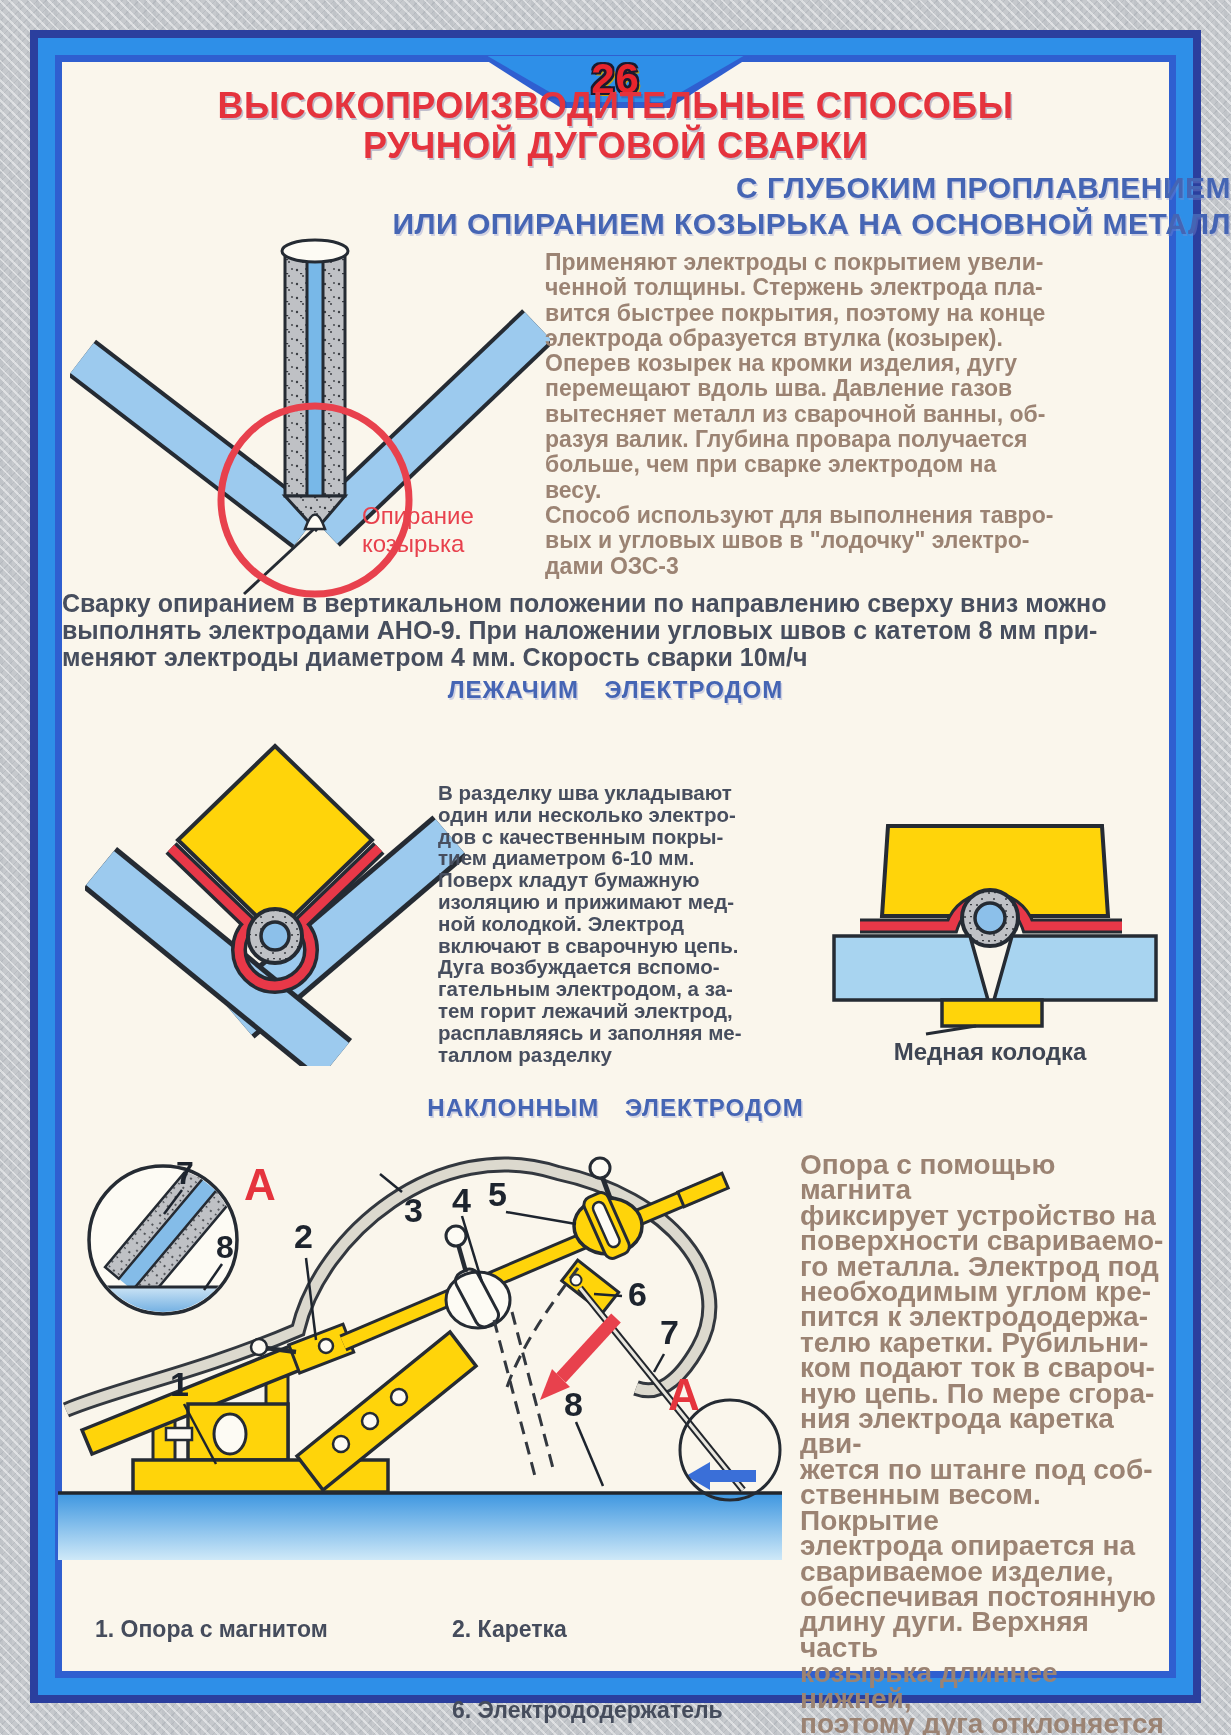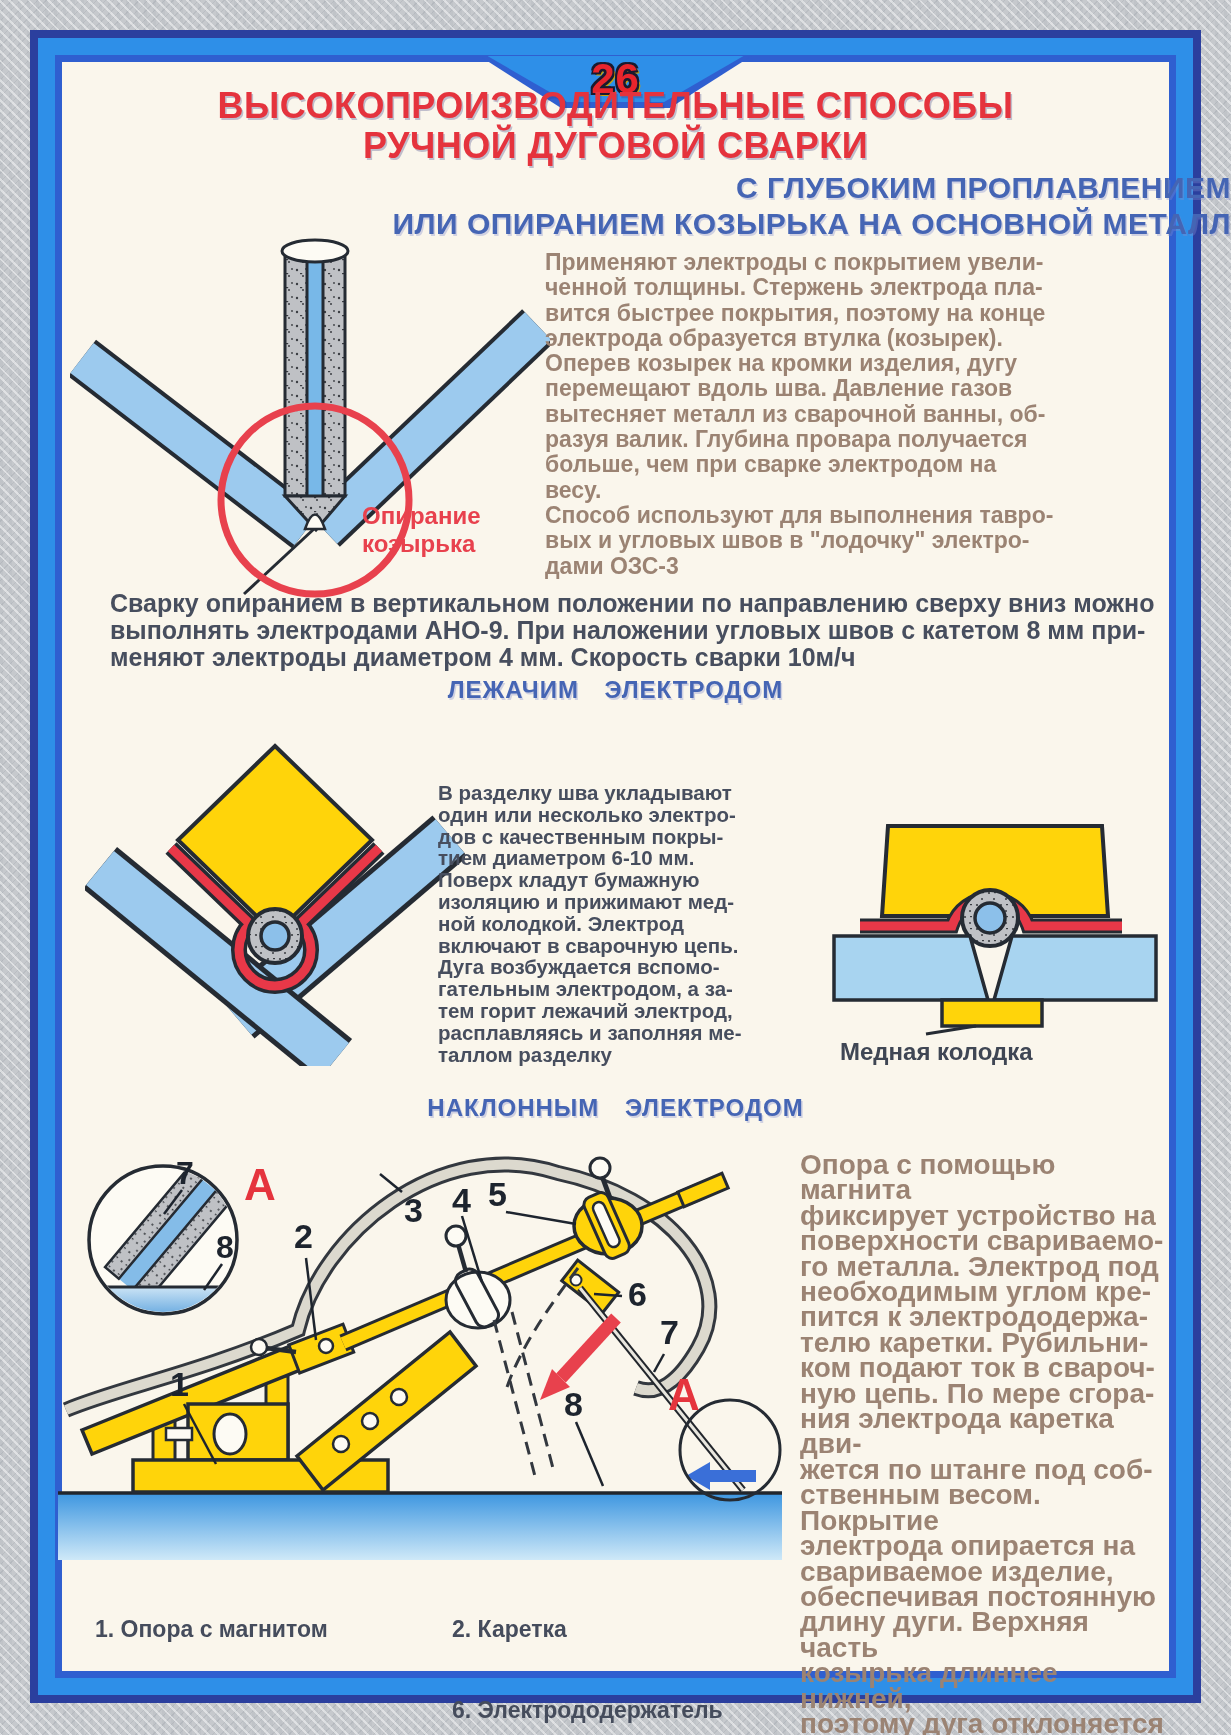--- a/index.html
+++ b/index.html
@@ -24,22 +24,22 @@
   .abs{position:absolute;}
   .title{left:0;right:0;top:86px;text-align:center;color:#e5333d;font-weight:bold;font-size:36px;
     line-height:40px;letter-spacing:.5px;text-shadow:1.5px 1.5px 0 rgba(60,60,130,.30);}
   .subtitle{left:0;right:0;top:170px;text-align:right;color:#4565b4;font-weight:bold;font-size:30px;
     line-height:36px;letter-spacing:.5px;text-shadow:1.5px 1.5px 0 rgba(130,140,205,.35);}
   .sec-head{left:0;right:0;text-align:center;color:#4565b4;font-weight:bold;font-size:24px;
     word-spacing:18px;letter-spacing:1px;text-shadow:1.5px 1.5px 0 rgba(130,140,205,.35);}
   .p{white-space:pre-line;font-weight:bold;}
   .p-brown{color:#9b8373;}
   .p-dark{color:#474e5e;}
-  .cap-red{color:#e8414d;font-weight:bold;font-size:24px;line-height:28px;white-space:pre-line;}
-  .cap-dark{color:#3f4654;font-weight:bold;font-size:24px;}
+  .cap-red{color:#e8414d;font-weight:normal;font-size:24px;line-height:28px;white-space:pre-line;}
+  .cap-dark{color:#3f4654;font-weight:bold;font-size:24px;text-align:center;}
   .legend{white-space:pre-wrap;font-weight:bold;color:#454c5c;font-size:23px;line-height:27px;}
   svg text{font-family:"Liberation Sans",sans-serif;font-weight:bold;}
 </style>
 </head>
 <body>
 
 <div class="page">
   <div class="frame-outer">
     <div class="frame-bright">
       <div class="frame-mid">
@@ -100,21 +100,21 @@
 Оперев козырек на кромки изделия, дугу
 перемещают вдоль шва. Давление газов
 вытесняет металл из сварочной ванны, об-
 разуя валик. Глубина провара получается
 больше, чем при сварке электродом на
 весу.
 Способ используют для выполнения тавро-
 вых и угловых швов в "лодочку" электро-
 дами ОЗС-3</div>
 
-  <div class="abs p p-dark" style="left:62px;top:590px;width:1112px;font-size:25px;line-height:27px;margin-left:48px;">Сварку опиранием в вертикальном положении по направлению сверху вниз можно
+  <div class="abs p p-dark" style="left:62px;top:590px;width:1112px;font-size:25px;line-height:27px;">Сварку опиранием в вертикальном положении по направлению сверху вниз можно
 выполнять электродами АНО-9. При наложении угловых швов с катетом 8 мм при-
 меняют электроды диаметром 4 мм. Скорость сварки 10м/ч</div>
 
   <div class="abs sec-head" style="top:676px;">ЛЕЖАЧИМ ЭЛЕКТРОДОМ</div>
 
   <svg class="abs" style="left:85px;top:728px;" width="380" height="338" viewBox="0 0 380 338">
     <defs>
       <pattern id="spk2" width="12" height="12" patternUnits="userSpaceOnUse">
         <rect width="12" height="12" fill="#bfc1c5"></rect>
         <circle cx="3" cy="3" r="1.1" fill="#3a3d42"></circle>

